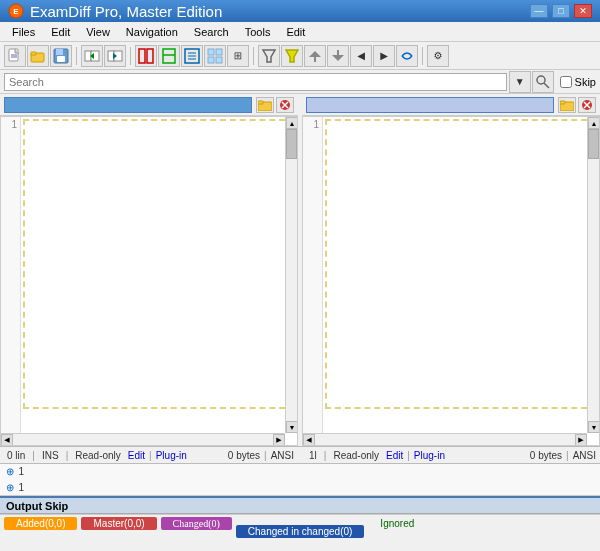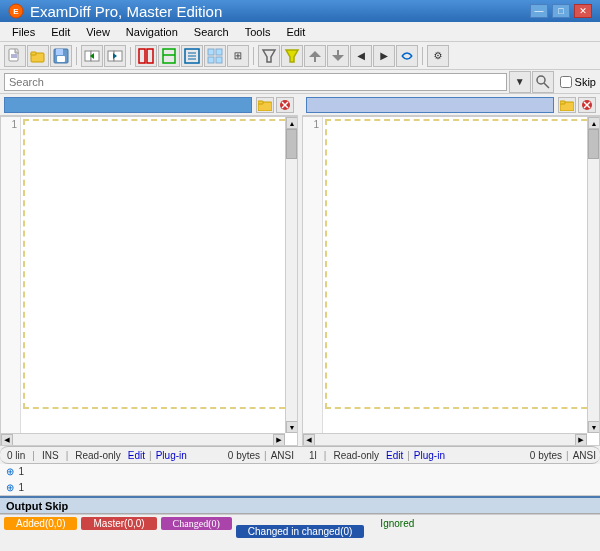--- a/index.html
+++ b/index.html
@@ -245,21 +245,20 @@
       background: #f0f0f0;
     }
 
     
     #status-bars {
       display: flex;
       height: 18px;
       background: #f0f0f0;
       border-top: 1px solid #bbb;
       border-bottom: 1px solid #bbb;
-      border-radius: 8px;
     }
     .status-bar {
       flex: 1;
       display: flex;
       align-items: center;
       padding: 0 4px;
       font-size: 10px;
       color: #333;
       gap: 4px;
     }

